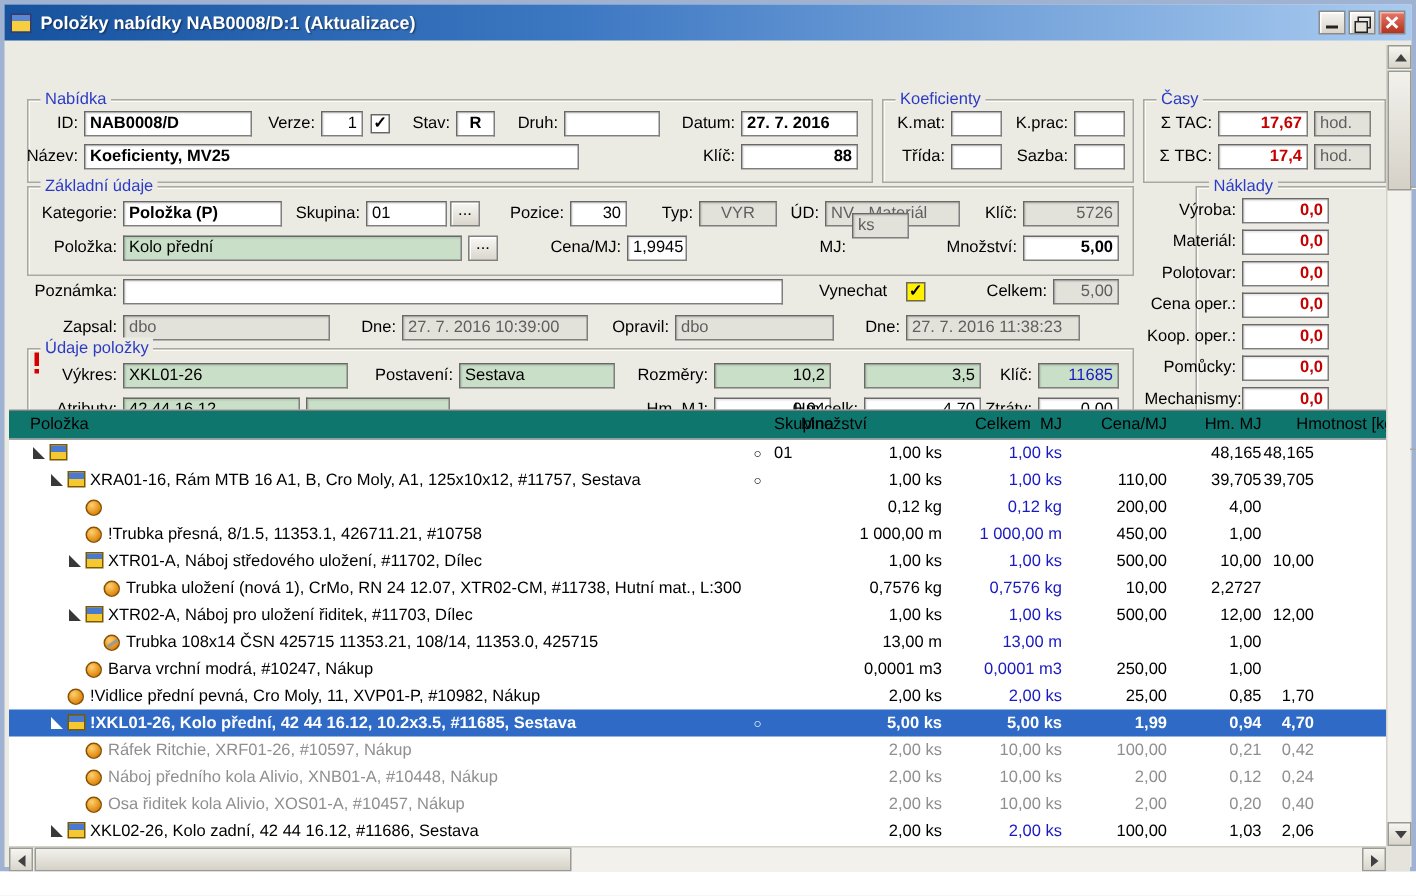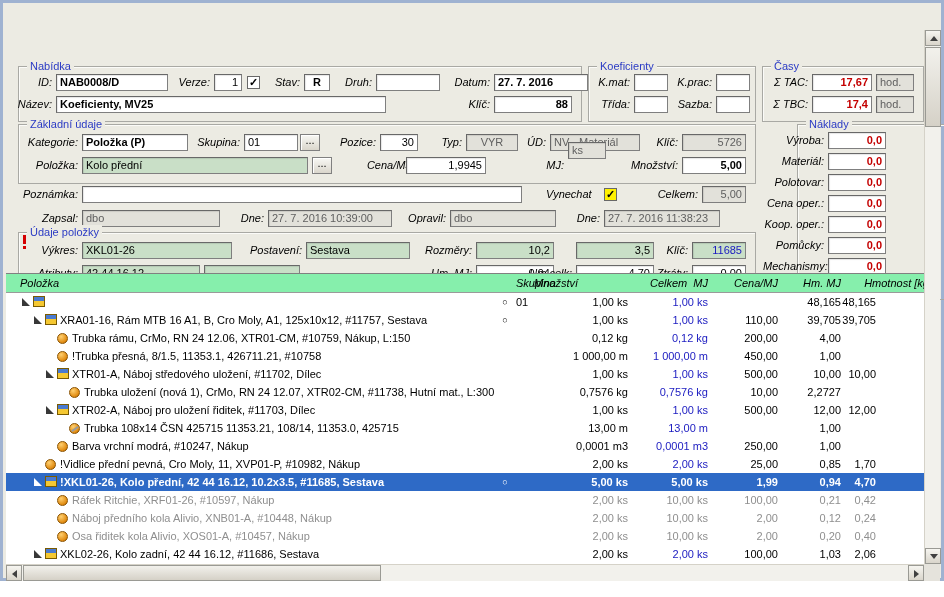--- a/index.html
+++ b/index.html
@@ -24,43 +24,43 @@
   .g-min{position:absolute;left:4px;bottom:3px;width:8px;height:2px;background:#222;}
   .g-rest1{position:absolute;left:5px;top:3px;width:7px;height:6px;border:1px solid #222;}
   .g-rest2{position:absolute;left:3px;top:6px;width:7px;height:6px;border:1px solid #222;background:#E6E2D8;}
   .g-x1,.g-x2{position:absolute;left:3px;top:6px;width:10px;height:2px;background:#fff;}
   .g-x1{transform:rotate(45deg);} .g-x2{transform:rotate(-45deg);}
   
   .formarea{position:absolute;left:3px;top:27px;width:918px;height:243px;background:#ECEBE3;}
   .grp{position:absolute;border:1px solid #A9A9A4;box-shadow:inset 1px 1px 0 #FBFBF8;}
   .grp .cap{position:absolute;top:-8px;left:8px;height:14px;line-height:14px;background:#ECEBE3;
     padding:0 3px;color:#2B3BC4;white-space:nowrap;}
-  .lbl{position:absolute;height:17px;line-height:17px;white-space:nowrap;font-style:italic;}
+  .lbl{position:absolute;height:17px;line-height:17px;white-space:nowrap;}
   .lbl.r{text-align:right;}
   .fld{position:absolute;height:17px;box-sizing:border-box;line-height:15px;background:#fff;
     border:1px solid #7F7F7F;border-top-color:#686868;border-left-color:#686868;
     padding:0 3px;white-space:nowrap;overflow:hidden;box-shadow:inset 1px 1px 1px rgba(0,0,0,.10);}
   .fld.gray{background:#E2E1DA;color:#5F5F5F;}
   .fld.green{background:#C9DFC7;}
   .fld.r{text-align:right;} .fld.c{text-align:center;} .fld.b{font-weight:bold;}
   .fld.red{color:#C40000;font-weight:bold;text-align:right;}
   .fld.blue{color:#1A1AC0;}
   .chk{position:absolute;width:13px;height:13px;box-sizing:border-box;background:#fff;
     border:1px solid #686868;text-align:center;line-height:11px;font-size:11px;font-weight:bold;}
   .chk.yellow{background:#FFF100;}
   .dots{position:absolute;width:20px;height:17px;box-sizing:border-box;text-align:center;line-height:11px;
     background:linear-gradient(#F8F8F4,#DAD6CC);border:1px solid #808080;box-shadow:inset 1px 1px 0 #fff;}
   .alert{position:absolute;width:10px;height:15px;}
   .alert::before{content:"";position:absolute;left:3px;top:0;width:3px;height:9px;background:#D40000;}
   .alert::after{content:"";position:absolute;left:3px;top:11px;width:3px;height:3px;background:#D40000;}
   
   .tablearea{position:absolute;left:3px;top:270px;width:918px;height:291px;background:#fff;
     border-top:1px solid #808080;box-sizing:border-box;}
-  .thead{position:absolute;left:0;top:0;width:100%;height:19px;background:#86efac;
-    border-bottom:1px solid #9A9A9A;box-sizing:border-box;font-style:italic;}
+  .thead{position:absolute;left:0;top:0;width:100%;height:19px;background:#0f766e;
+    border-bottom:1px solid #9A9A9A;box-sizing:border-box;}
   .th{position:absolute;top:0;height:18px;line-height:18px;white-space:nowrap;}
   .trow{position:absolute;left:0;width:100%;height:18px;}
   .ct{position:absolute;top:0;height:18px;line-height:18px;white-space:nowrap;overflow:hidden;}
   .c-text{right:430px;}
   .c-circle{left:492px;width:14px;text-align:center;font-size:9px;}
   .c-skup{left:510px;width:36px;}
   .c-mn{left:528px;width:94px;text-align:right;}
   .c-ce{left:628px;width:74px;text-align:right;color:#1A1AC0;}
   .c-cn{left:706px;width:66px;text-align:right;}
   .c-hm{left:774px;width:61px;text-align:right;}
@@ -97,37 +97,52 @@
   .tri.right{left:5px;top:4px;border-top:4px solid transparent;border-bottom:4px solid transparent;border-left:5px solid #404040;}
   .corner{position:absolute;left:921px;top:561px;width:16px;height:17px;background:#E5E3DC;}
   
   .below{position:absolute;left:0;top:581px;width:944px;height:16px;background:#fff;}
 </style>
 </head>
 <body>
 
 <div class="window">
 
+  <div class="titlebar">
+    <span class="appicon"></span>
+    <span class="title-text">Položky nabídky NAB0008/D:1 (Aktualizace)</span>
+    <span class="tbtn">
+        <span class="g-min"></span>
+      </span>
+    <span class="tbtn">
+        <span class="g-rest1"></span>
+        <span class="g-rest2"></span>
+      </span>
+    <span class="tbtn close">
+        <span class="g-x1"></span>
+        <span class="g-x2"></span>
+      </span>
+  </div>
 
   <div class="formarea">
 
     <div class="grp" style="left:12px;top:36px;width:562px;height:54px">
       <span class="cap">Nabídka</span>
     </div>
     <span class="lbl r" style="left:16px;top:44px;width:30px">ID:</span>
     <span class="fld b" style="left:50px;top:44px;width:112px">NAB0008/D</span>
     <span class="lbl r" style="left:164px;top:44px;width:40px">Verze:</span>
     <span class="fld r" style="left:208px;top:44px;width:28px">1</span>
     <span class="chk" style="left:241px;top:46px">✓</span>
     <span class="lbl r" style="left:258px;top:44px;width:36px">Stav:</span>
     <span class="fld c b" style="left:298px;top:44px;width:26px">R</span>
     <span class="lbl r" style="left:326px;top:44px;width:40px">Druh:</span>
     <span class="fld" style="left:370px;top:44px;width:64px"></span>
     <span class="lbl r" style="left:436px;top:44px;width:48px">Datum:</span>
-    <span class="fld b" style="left:488px;top:44px;width:94px">27. 7. 2016</span>
+    <span class="fld b" style="left:488px;top:44px;width:78px">27. 7. 2016</span>
     <span class="lbl r" style="left:8px;top:66px;width:38px">Název:</span>
     <span class="fld b" style="left:50px;top:66px;width:330px">Koeficienty, MV25</span>
     <span class="lbl r" style="left:444px;top:66px;width:40px">Klíč:</span>
     <span class="fld r b" style="left:488px;top:66px;width:78px">88</span>
 
     <div class="grp" style="left:582px;top:36px;width:166px;height:54px">
       <span class="cap">Koeficienty</span>
     </div>
     <span class="lbl r" style="left:584px;top:44px;width:40px">K.mat:</span>
     <span class="fld" style="left:628px;top:44px;width:34px"></span>
@@ -161,21 +176,21 @@
     <span class="lbl r" style="left:428px;top:104px;width:28px">Typ:</span>
     <span class="fld gray c" style="left:460px;top:104px;width:52px">VYR</span>
     <span class="lbl r" style="left:516px;top:104px;width:24px">ÚD:</span>
     <span class="fld gray" style="left:544px;top:104px;width:90px">NV - Materiál</span>
     <span class="lbl r" style="left:640px;top:104px;width:32px">Klíč:</span>
     <span class="fld gray r" style="left:676px;top:104px;width:64px">5726</span>
     <span class="lbl r" style="left:16px;top:127px;width:56px">Položka:</span>
     <span class="fld green" style="left:76px;top:127px;width:226px">Kolo přední</span>
     <span class="dots" style="left:306px;top:127px">...</span>
     <span class="lbl r" style="left:350px;top:127px;width:58px">Cena/MJ:</span>
-    <span class="fld r" style="left:400px;top:127px;width:80px">1,9945</span>
+    <span class="fld r" style="left:412px;top:127px;width:40px">1,9945</span>
     <span class="lbl r" style="left:536px;top:127px;width:22px">MJ:</span>
     <span class="fld gray" style="left:562px;top:112px;width:38px">ks</span>
     <span class="lbl r" style="left:616px;top:127px;width:56px">Množství:</span>
     <span class="fld r b" style="left:676px;top:127px;width:64px">5,00</span>
 
     <span class="lbl r" style="left:16px;top:156px;width:56px">Poznámka:</span>
     <span class="fld" style="left:76px;top:156px;width:440px"></span>
     <span class="lbl" style="left:540px;top:156px;width:54px">Vynechat</span>
     <span class="chk yellow" style="left:598px;top:158px">✓</span>
     <span class="lbl r" style="left:645px;top:156px;width:47px">Celkem:</span>
@@ -262,21 +277,20 @@
       <span class="ct c-text">XRA01-16, Rám MTB 16 A1, B, Cro Moly, A1, 125x10x12, #11757, Sestava</span>
       <span class="ct c-circle">○</span>
       <span class="ct c-mn">1,00 ks</span>
       <span class="ct c-ce">1,00 ks</span>
       <span class="ct c-cn">110,00</span>
       <span class="ct c-hm">39,705</span>
       <span class="ct c-ht">39,705</span>
     </div>
     <div class="trow lvl2" style="top:55px">
       <span class="ic pur"></span>
-      <span class="ct c-text">Trubka rámu, CrMo, RN 24 12.06, XTR01-CM, #10759, Nákup, L:150</span>
       <span class="ct c-mn">0,12 kg</span>
       <span class="ct c-ce">0,12 kg</span>
       <span class="ct c-cn">200,00</span>
       <span class="ct c-hm">4,00</span>
       <span class="ct c-ht"></span>
     </div>
     <div class="trow lvl2" style="top:73px">
       <span class="ic pur"></span>
       <span class="ct c-text">!Trubka přesná, 8/1.5, 11353.1, 426711.21, #10758</span>
       <span class="ct c-mn">1 000,00 m</span>

